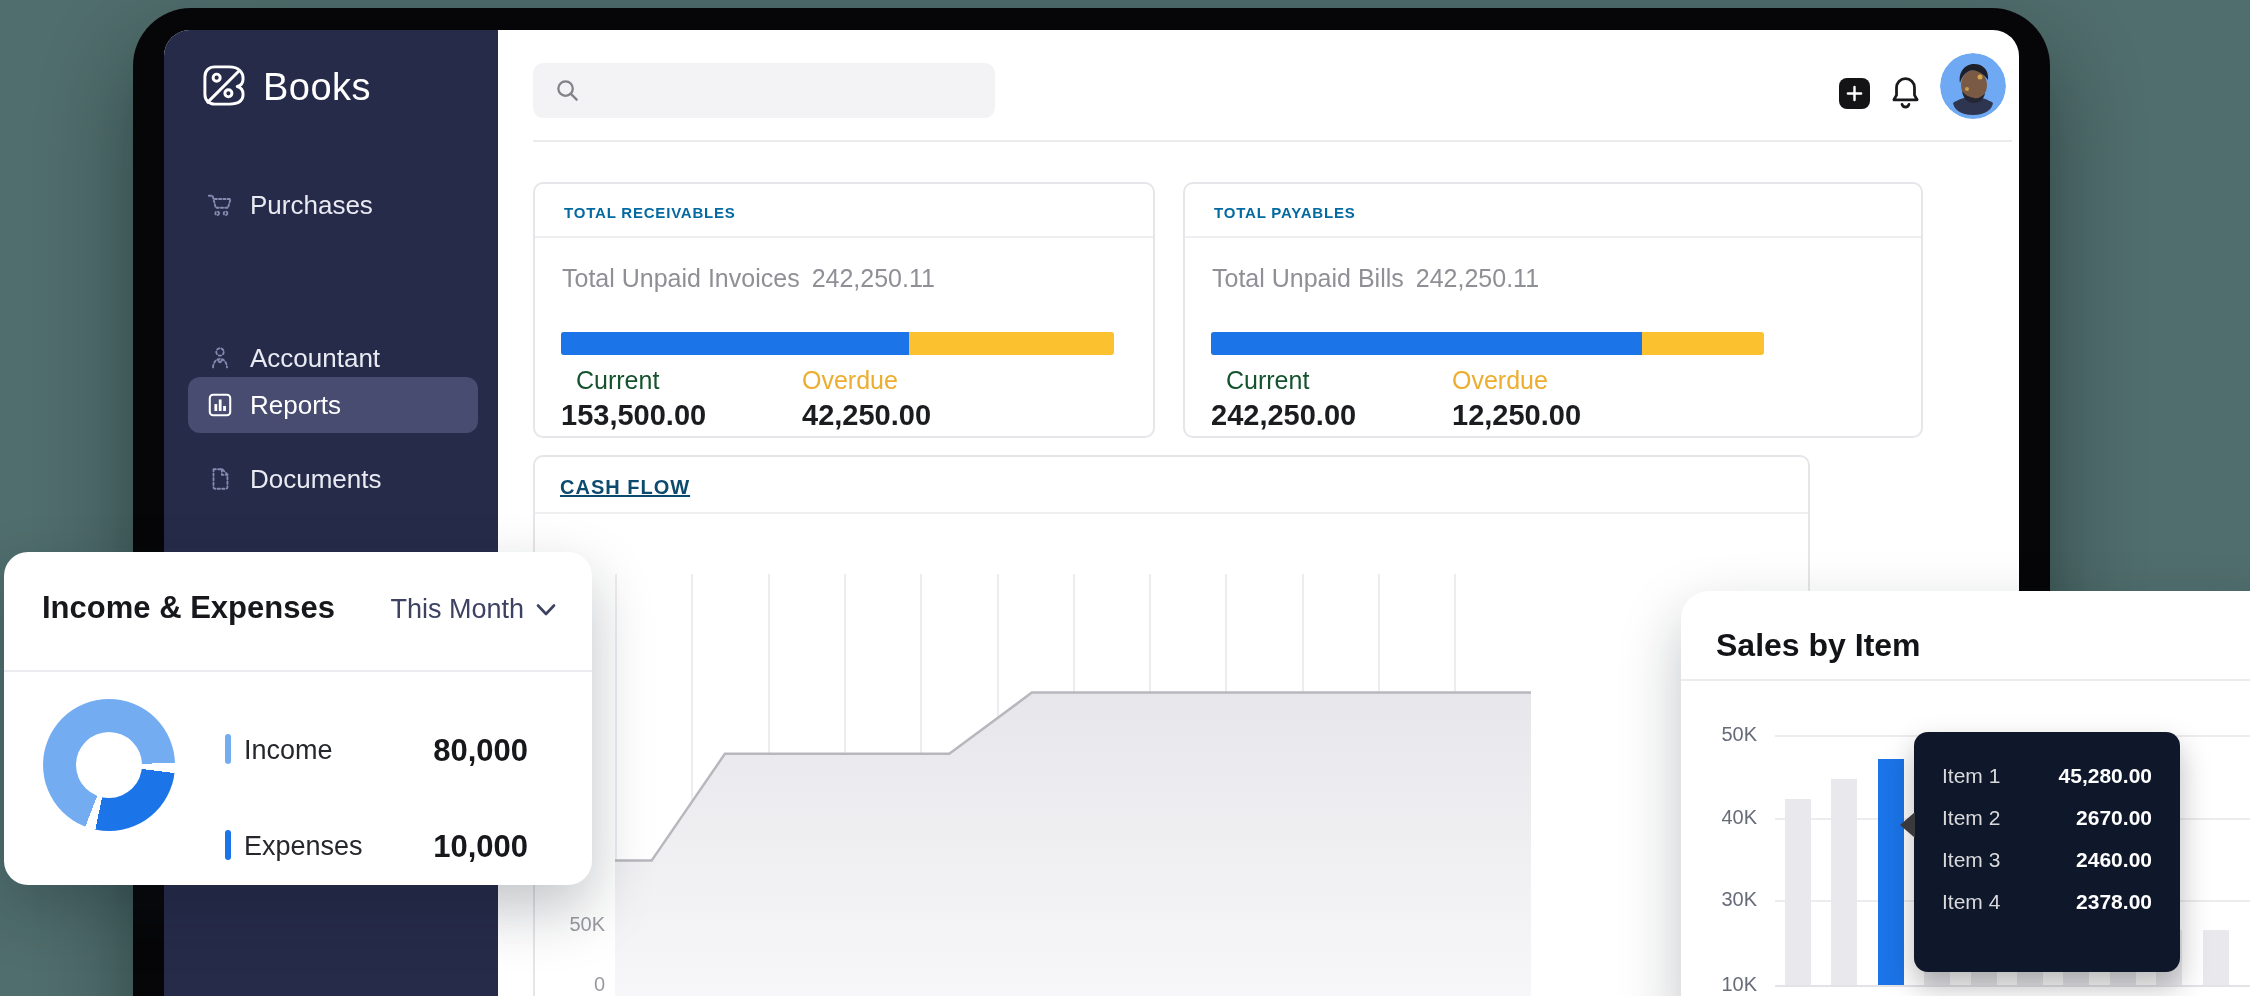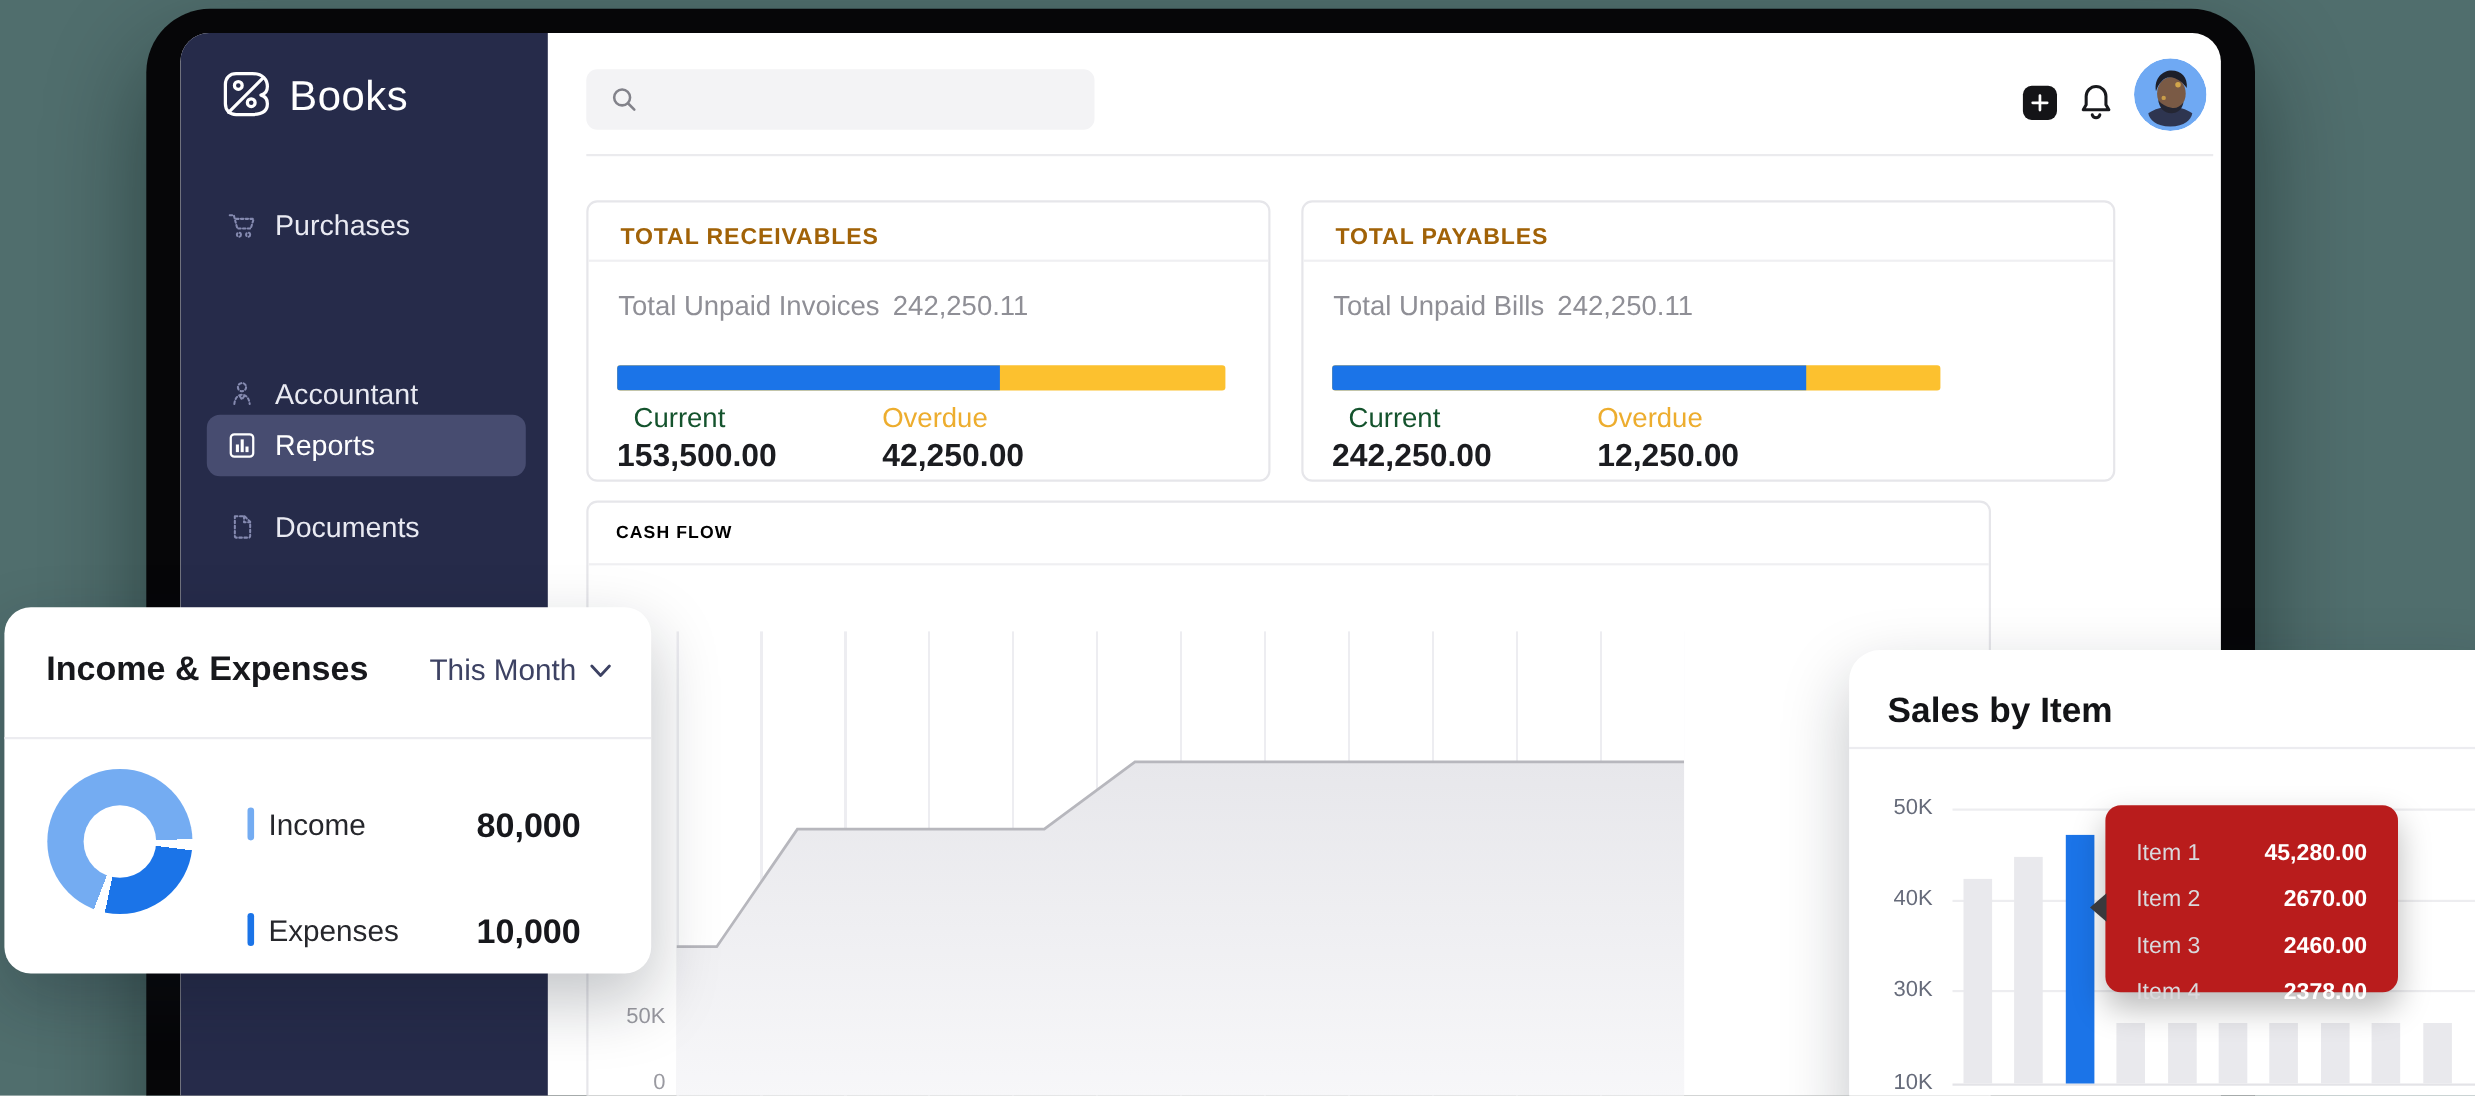--- a/index.html
+++ b/index.html
@@ -39,39 +39,39 @@
               border-radius:8px; color:#fff; display:flex; align-items:center; justify-content:center; cursor:pointer; }
   .plus-btn svg { width:17px; height:17px; }
   .bell-btn { position:absolute; left:1723px; top:44px; width:37px; height:38px; color:#18191d; cursor:pointer; }
   .avatar { position:absolute; left:1776px; top:23px; width:66px; height:66px; border-radius:50%;
             overflow:hidden; cursor:pointer; }
   .topbar-divider { position:absolute; left:369px; top:110px; width:1479px; height:0;
                     border-top:2px solid #ebebee; }
 
   
   .card { position:absolute; background:#fff; border:2px solid #e6e6ea; border-radius:10px; }
-  .card-header { position:absolute; left:29px; top:20px; font-size:21px; font-weight:700;
-                 color:#a16207; letter-spacing:.8px; }
+  .card-header { position:absolute; left:29px; top:20px; font-size:15px; font-weight:700;
+                 color:#0369a1; letter-spacing:.8px; }
   .card-hr { position:absolute; left:0; right:0; top:52px; border-top:2px solid #efeff2; }
 
   .unpaid-row { position:absolute; left:27px; top:80px; font-size:25px; color:#8f8f96; }
   .unpaid-row b { font-weight:400; margin-left:12px; color:#8f8f96; }
   .pbar { position:absolute; left:26px; top:148px; width:553px; height:23px;
           background:#fcc12f; border-radius:3px; overflow:hidden; }
   .pbar .fill { height:100%; background:#1b74e8; }
   .split-label { position:absolute; top:182px; font-size:25px; font-weight:500; }
   .split-label.cur { left:41px; color:#14532d; }
   .split-label.ovr { left:267px; color:#edAD2e; }
   .split-value { position:absolute; top:215px; font-size:29px; font-weight:700; color:#1b1c20; }
   .split-value.cur { left:26px; }
   .split-value.ovr { left:267px; }
 
   
-  .cashflow-header { position:absolute; left:25px; top:19px; font-size:16px; font-weight:700;
-                     color:#000000; letter-spacing:1px; }
+  .cashflow-header { position:absolute; left:25px; top:19px; font-size:20px; font-weight:700;
+                     color:#0c4a6e; letter-spacing:1px;text-decoration:underline; }
   .cf-hr { position:absolute; left:0; right:0; top:55px; border-top:2px solid #efeff2; }
   .cf-ytick { position:absolute; left:12px; width:58px; text-align:right; font-size:20px; color:#9a9aa1; }
   .cf-plot { position:absolute; left:80px; top:117px; width:916px; height:424px;
              background:repeating-linear-gradient(to right,#ededf1 0 2px,transparent 2px 76.3px); }
   .cf-plot svg { position:absolute; inset:0; }
 
   
   .income-card { position:absolute; left:4px; top:552px; width:588px; height:333px; background:#fff;
                  border-radius:24px; box-shadow:0 25px 60px rgba(15,25,35,.25); }
   .ic-title { position:absolute; left:38px; top:38px; font-size:31px; font-weight:700; color:#17181c; }
@@ -89,21 +89,21 @@
   
   .sales-card { position:absolute; left:1681px; top:591px; width:600px; height:440px; background:#fff;
                 border-radius:28px; box-shadow:0 25px 60px rgba(15,25,35,.25); }
   .sc-title { position:absolute; left:35px; top:36px; font-size:32px; font-weight:700; color:#131417; }
   .sc-hr { position:absolute; left:0; right:0; top:88px; border-top:2px solid #ececf0; }
   .sc-ytick { position:absolute; left:24px; width:52px; text-align:right; font-size:20px; color:#666b7a; }
   .sc-hline { position:absolute; left:94px; right:0; border-top:2px solid #ededf0; }
   .bars-area { position:absolute; left:0; top:144px; width:100%; height:250px; }
   .bar { position:absolute; bottom:0; width:26px; background:#e9e9ed; }
   .bar.blue { background:#1b74e8; }
-  .tooltip { position:absolute; left:233px; top:141px; width:266px; height:170px; background:#b91c1c;
+  .tooltip { position:absolute; left:233px; top:141px; width:266px; height:240px; background:#0f172a;
              border-radius:14px; box-shadow:0 14px 30px rgba(0,0,0,.28); padding:25px 28px 0 28px; z-index:5; }
   .tooltip::before { content:""; position:absolute; left:-14px; top:80px; border:13px solid transparent;
                      border-right:15px solid #39393d; border-left:none; }
   .tt-row { display:flex; justify-content:space-between; align-items:center; height:37px; margin-bottom:5px; }
   .tt-label { font-size:21px; color:#d9d9dc; }
   .tt-value { font-size:21px; font-weight:700; color:#ffffff; }
 </style>
 </head>
 <body>
 

